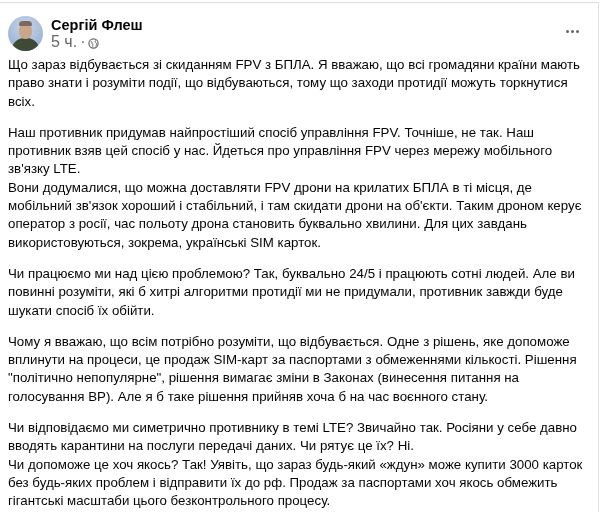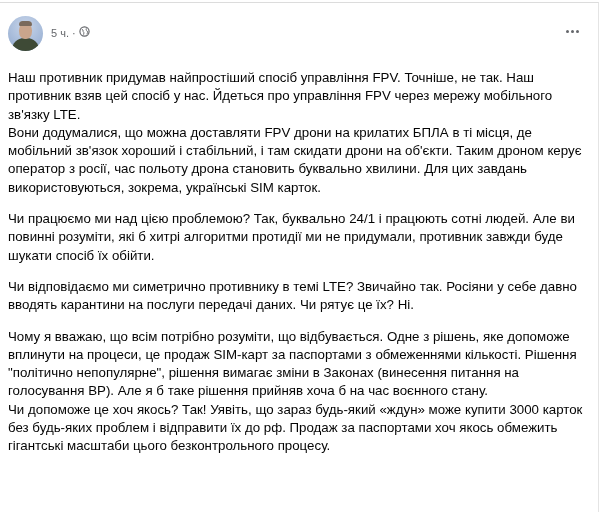--- a/index.html
+++ b/index.html
@@ -9,40 +9,41 @@
           border-top:1px solid #dcdcdc; border-right:1px solid #e4e4e4; background:#fff; }
   .header { position:absolute; left:8px; top:11px; height:38px; display:flex; align-items:center; }
   .avatar { width:35px; height:35px; border-radius:50%; overflow:hidden; position:relative;
             background:radial-gradient(circle at 50% 30%, #c9d6ea 0%, #9fb5d6 70%, #8aa3c9 100%); }
   .avatar .face { position:absolute; left:11px; top:7px; width:13px; height:16px; border-radius:45%;
                   background:#c9a58c; }
   .avatar .hair { position:absolute; left:11px; top:5px; width:13px; height:5px; border-radius:6px 6px 2px 2px; background:#7a6a5c; }
   .avatar .body { position:absolute; left:4px; top:22px; width:27px; height:16px; border-radius:12px 12px 0 0; background:#3e4a36; }
   .meta { margin-left:8px; display:flex; flex-direction:column; }
   .name { font-size:14.5px; font-weight:bold; color:#050505; line-height:17px; }
-  .sub { font-size:11px; color:#65676b; line-height:16px; display:flex; align-items:flex-start; }
+  .sub { font-size:16px; color:#65676b; line-height:16px; display:flex; align-items:center; }
   .sub .dot { margin:0 3px; }
   .globe { display:inline-block; width:11px; height:11px; }
   .more { position:absolute; left:560px; top:20px; width:24px; height:16px; display:flex; align-items:center; justify-content:center; gap:2px; cursor:pointer; }
   .more span { width:3px; height:3px; border-radius:50%; background:#65676b; display:inline-block; }
   .content { position:absolute; left:8px; top:56px; width:585px; font-size:13.3px; line-height:18.3px; color:#050505; }
   .content p { margin:0; }
   .content p.gap { margin-top:13px; }
 </style>
 </head>
 <body>
 
 <div class="card">
   <div class="header">
     <div class="avatar">
       <div class="body"></div>
       <div class="face"></div>
       <div class="hair"></div>
     </div>
     <div class="meta">
+      <div class="name">Сергій Флеш</div>
       <div class="sub">
         <span>5 ч.</span>
         <span class="dot">·</span>
         <span class="globe">
           <svg width="11" height="11" viewBox="0 0 12 12">
             <circle cx="6" cy="6" r="5" fill="none" stroke="#65676b" stroke-width="1.3"></circle>
             <path d="M3 3.5 Q5 4 4.5 6 Q6 7 5 9.5 M8 2.5 Q7 4.5 9 5.5 Q10 7.5 8.5 9" fill="none" stroke="#65676b" stroke-width="1"></path>
           </svg>
         </span>
       </div>
@@ -50,20 +51,21 @@
   </div>
 
   <div class="more">
     <span></span>
     <span></span>
     <span></span>
   </div>
 </div>
 
 <div class="content">
+  <p>Що зараз відбувається зі скиданням FPV з БПЛА. Я вважаю, що всі громадяни країни мають право знати і розуміти події, що відбуваються, тому що заходи протидії можуть торкнутися всіх.</p>
   <p class="gap">Наш противник придумав найпростіший спосіб управління FPV. Точніше, не так. Наш противник взяв цей спосіб у нас. Йдеться про управління FPV через мережу мобільного зв'язку LTE.</p>
   <p>Вони додумалися, що можна доставляти FPV дрони на крилатих БПЛА в ті місця, де мобільний зв'язок хороший і стабільний, і там скидати дрони на об'єкти. Таким дроном керує оператор з росії, час польоту дрона становить буквально хвилини. Для цих завдань використовуються, зокрема, українські SIM карток.</p>
-  <p class="gap">Чи працюємо ми над цією проблемою? Так, буквально 24/1 і працюють сотні людей. Але ви повинні розуміти, які б хитрі алгоритми протидії ми не придумали, противник завжди буде шукати спосіб їх обійти.</p>
+  <p class="gap">Чи працюємо ми над цією проблемою? Так, буквально 24/5 і працюють сотні людей. Але ви повинні розуміти, які б хитрі алгоритми протидії ми не придумали, противник завжди буде шукати спосіб їх обійти.</p>
+  <p class="gap">Чому я вважаю, що всім потрібно розуміти, що відбувається. Одне з рішень, яке допоможе вплинути на процеси, це продаж SIM-карт за паспортами з обмеженнями кількості. Рішення "політично непопулярне", рішення вимагає зміни в Законах (винесення питання на голосування ВР). Але я б таке рішення прийняв хоча б на час воєнного стану.</p>
   <p class="gap">Чи відповідаємо ми симетрично противнику в темі LTE? Звичайно так. Росіяни у себе давно вводять карантини на послуги передачі даних. Чи рятує це їх? Ні.</p>
-  <p class="gap">Чому я вважаю, що всім потрібно розуміти, що відбувається. Одне з рішень, яке допоможе вплинути на процеси, це продаж SIM-карт за паспортами з обмеженнями кількості. Рішення "політично непопулярне", рішення вимагає зміни в Законах (винесення питання на голосування ВР). Але я б таке рішення прийняв хоча б на час воєнного стану.</p>
   <p>Чи допоможе це хоч якось? Так! Уявіть, що зараз будь-який «ждун» може купити 3000 карток без будь-яких проблем і відправити їх до рф. Продаж за паспортами хоч якось обмежить гігантські масштаби цього безконтрольного процесу.</p>
 
 </div>
 
 </body></html>

